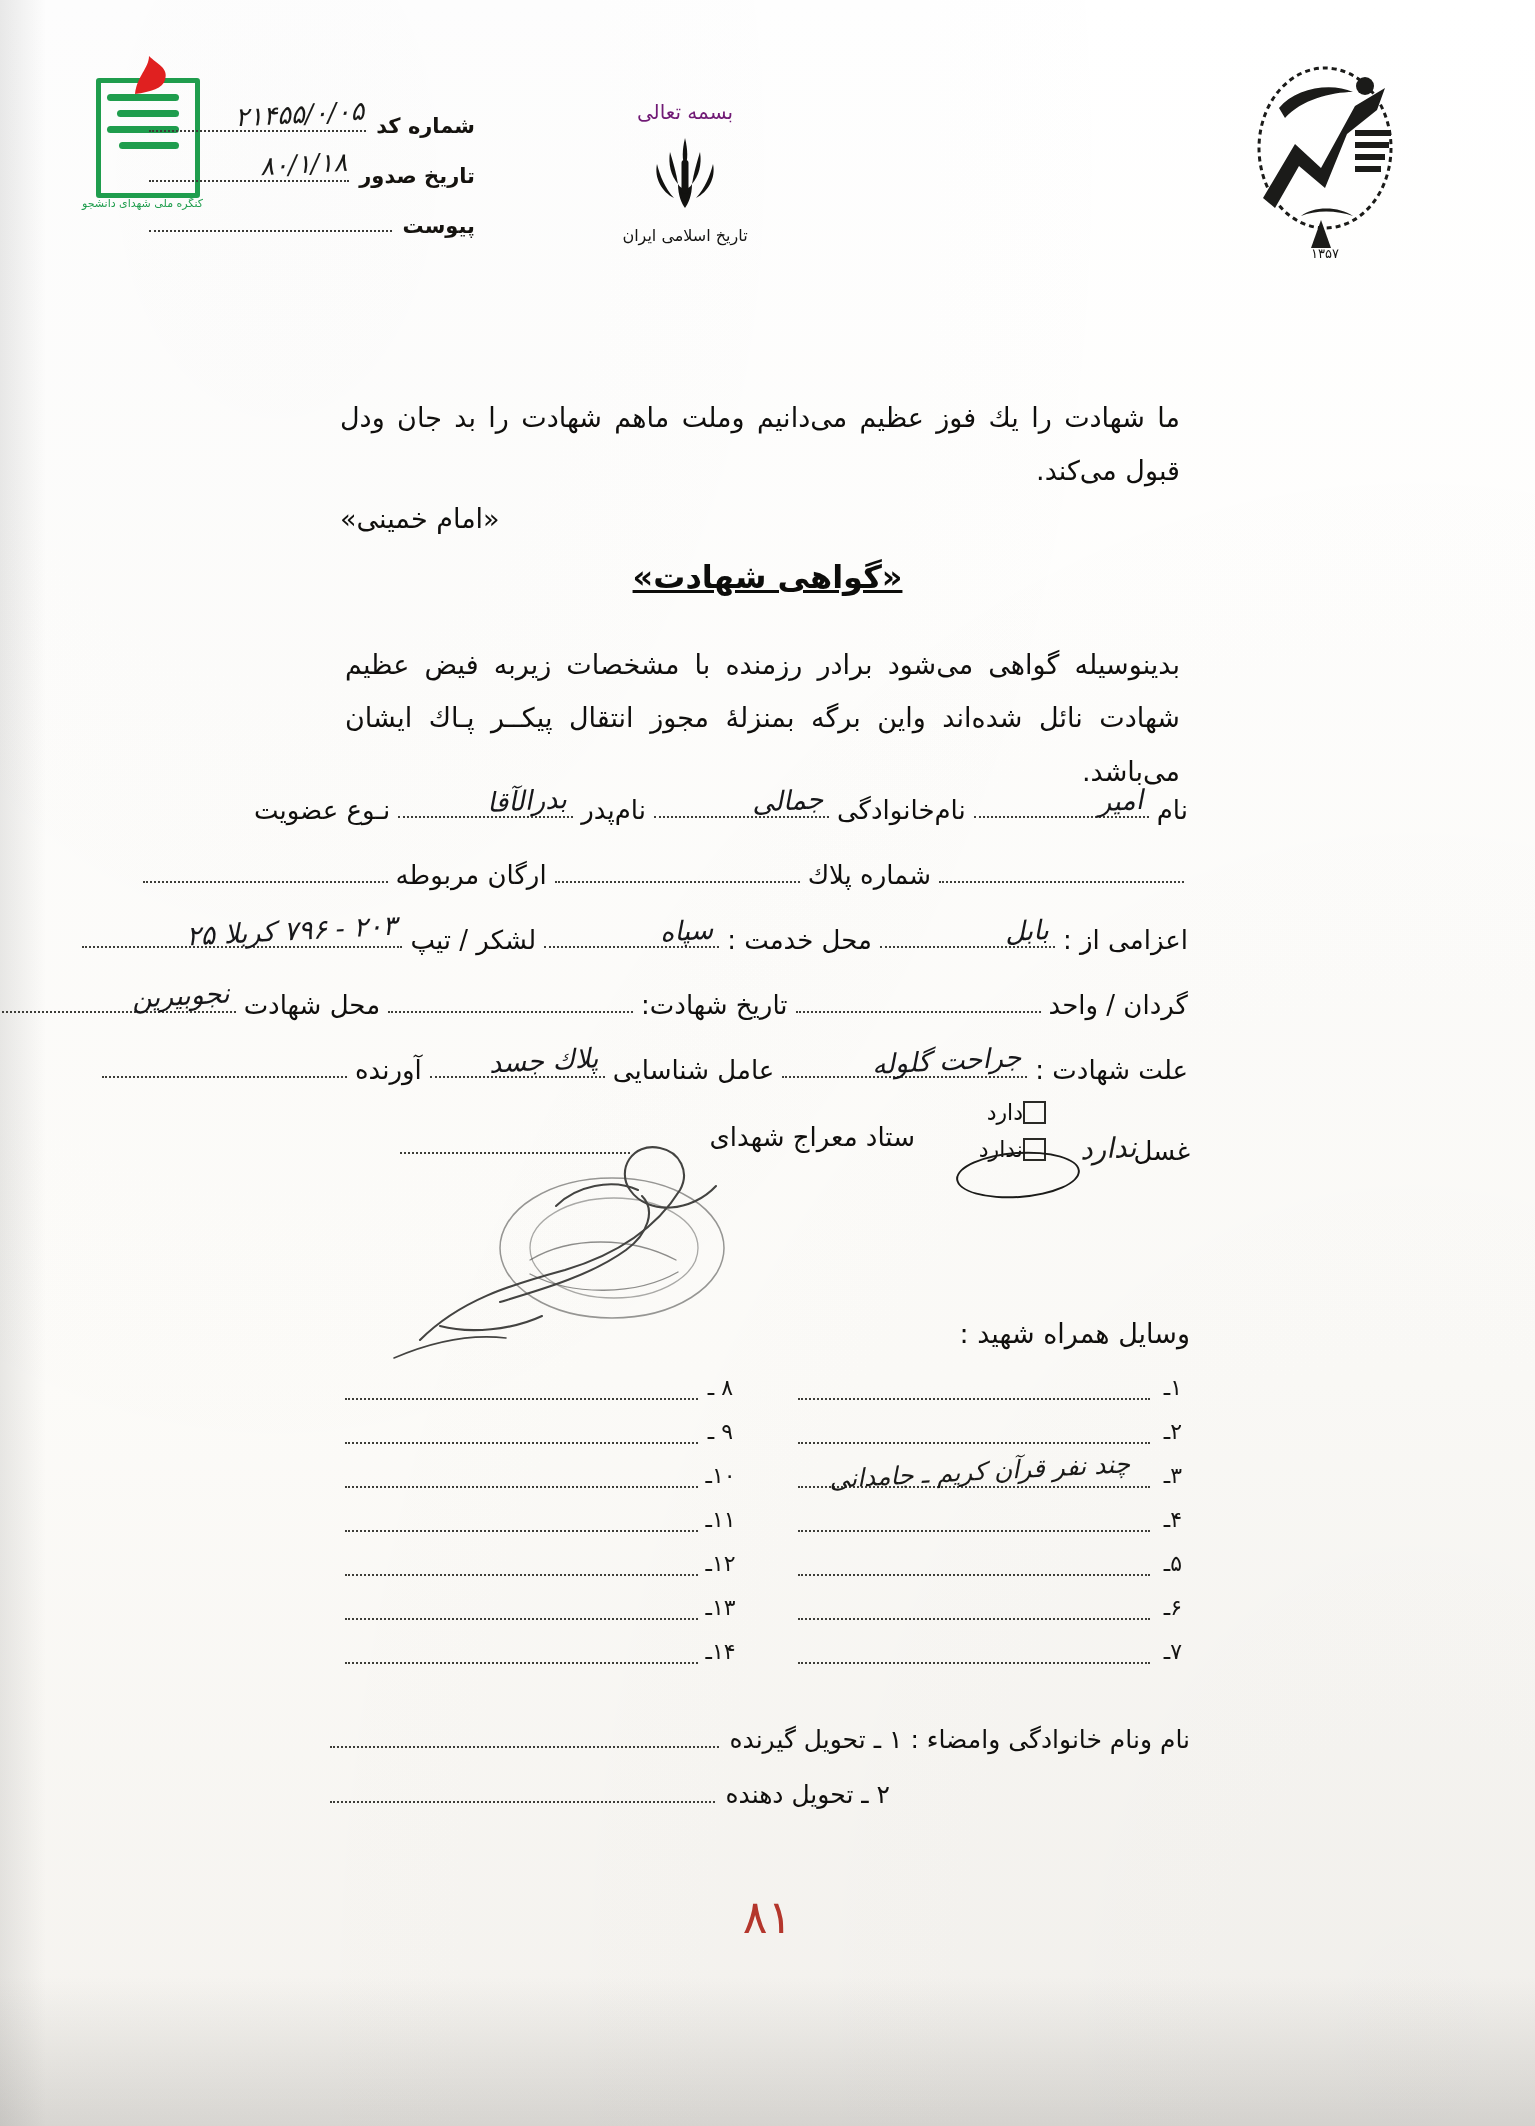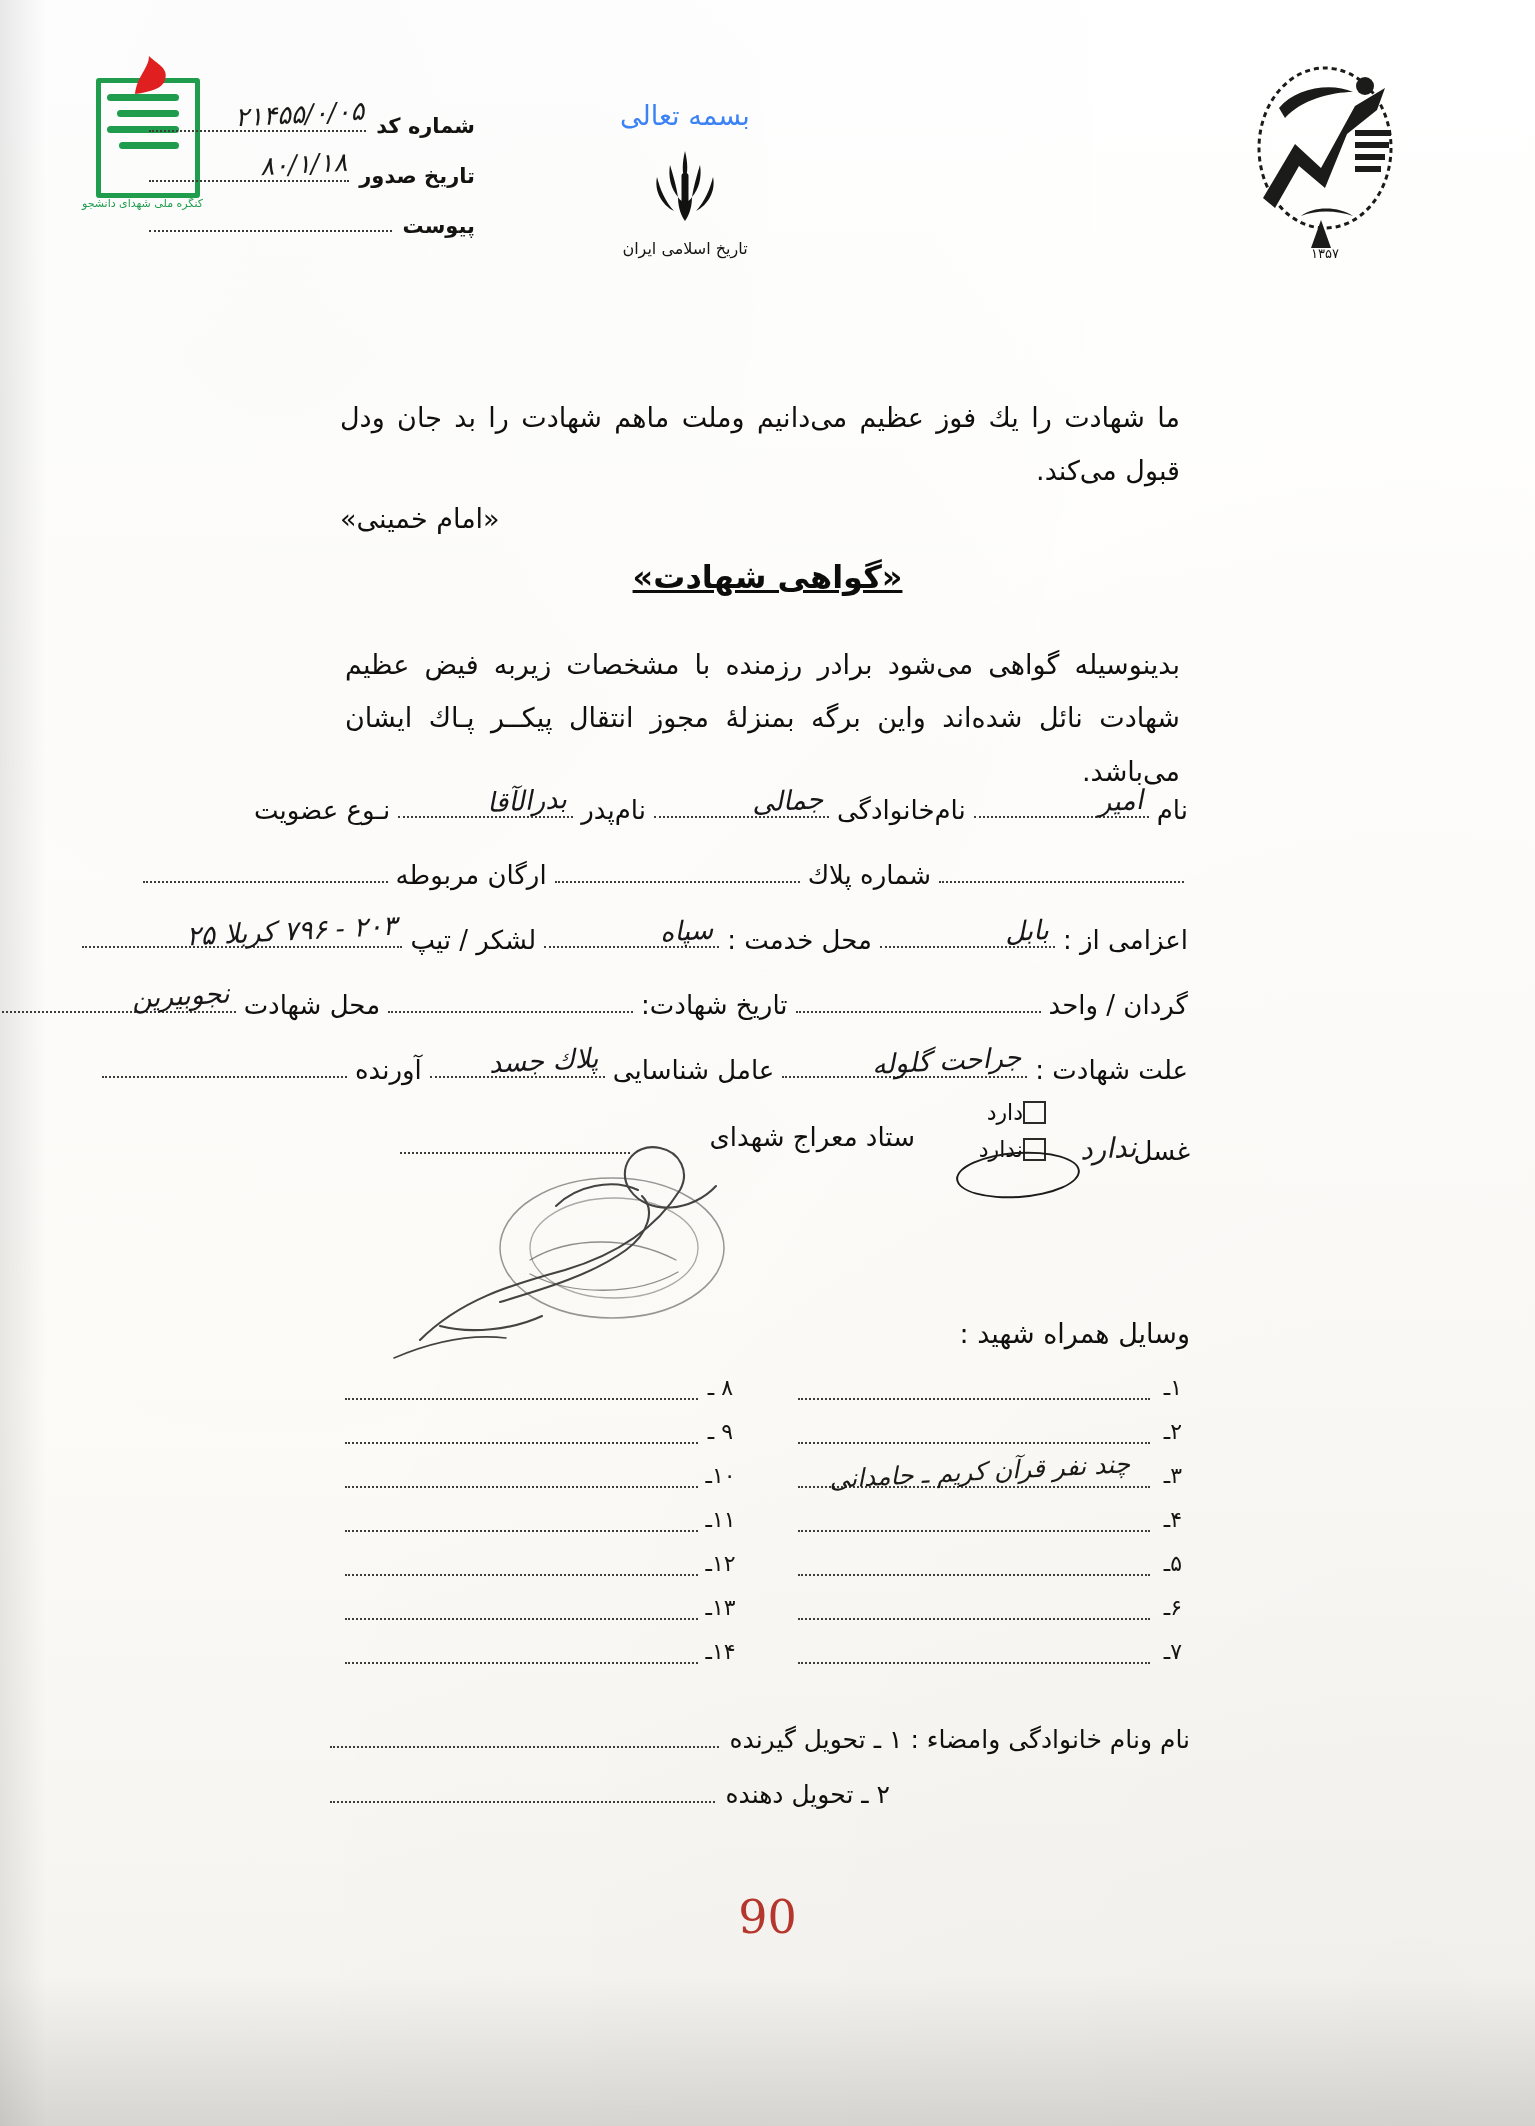--- a/index.html
+++ b/index.html
@@ -147,23 +147,22 @@
   }
 
   .emblem-center {
     position: absolute;
     left: 590px;
     top: 100px;
     width: 190px;
     text-align: center;
   }
   .emblem-center .bism {
-    font-size: 27px;
-    color: #3b82f6;
-    margin-bottom: 6px;
+    font-size: 20px;
+    color: #701a75;
   }
   .emblem-center .iran-emblem {
     width: 74px;
     height: 78px;
     margin: 10px auto 8px auto;
   }
   .emblem-center .country {
     font-size: 16px;
     color: #141412;
     line-height: 1.5;
@@ -720,14 +719,14 @@
       <span>نام ونام خانوادگی وامضاء :</span>
       <span style="margin-right:8px;">۱ ـ  تحویل گیرنده</span>
       <span class="dline"></span>
     </div>
     <div class="drow">
       <span style="padding-right:300px;">۲ ـ  تحویل دهنده</span>
       <span class="dline"></span>
     </div>
   </div>
 
-  <div class="page-number">90</div>
+  <div class="page-number">۸۱</div>
 </div>
 
 </body></html>

